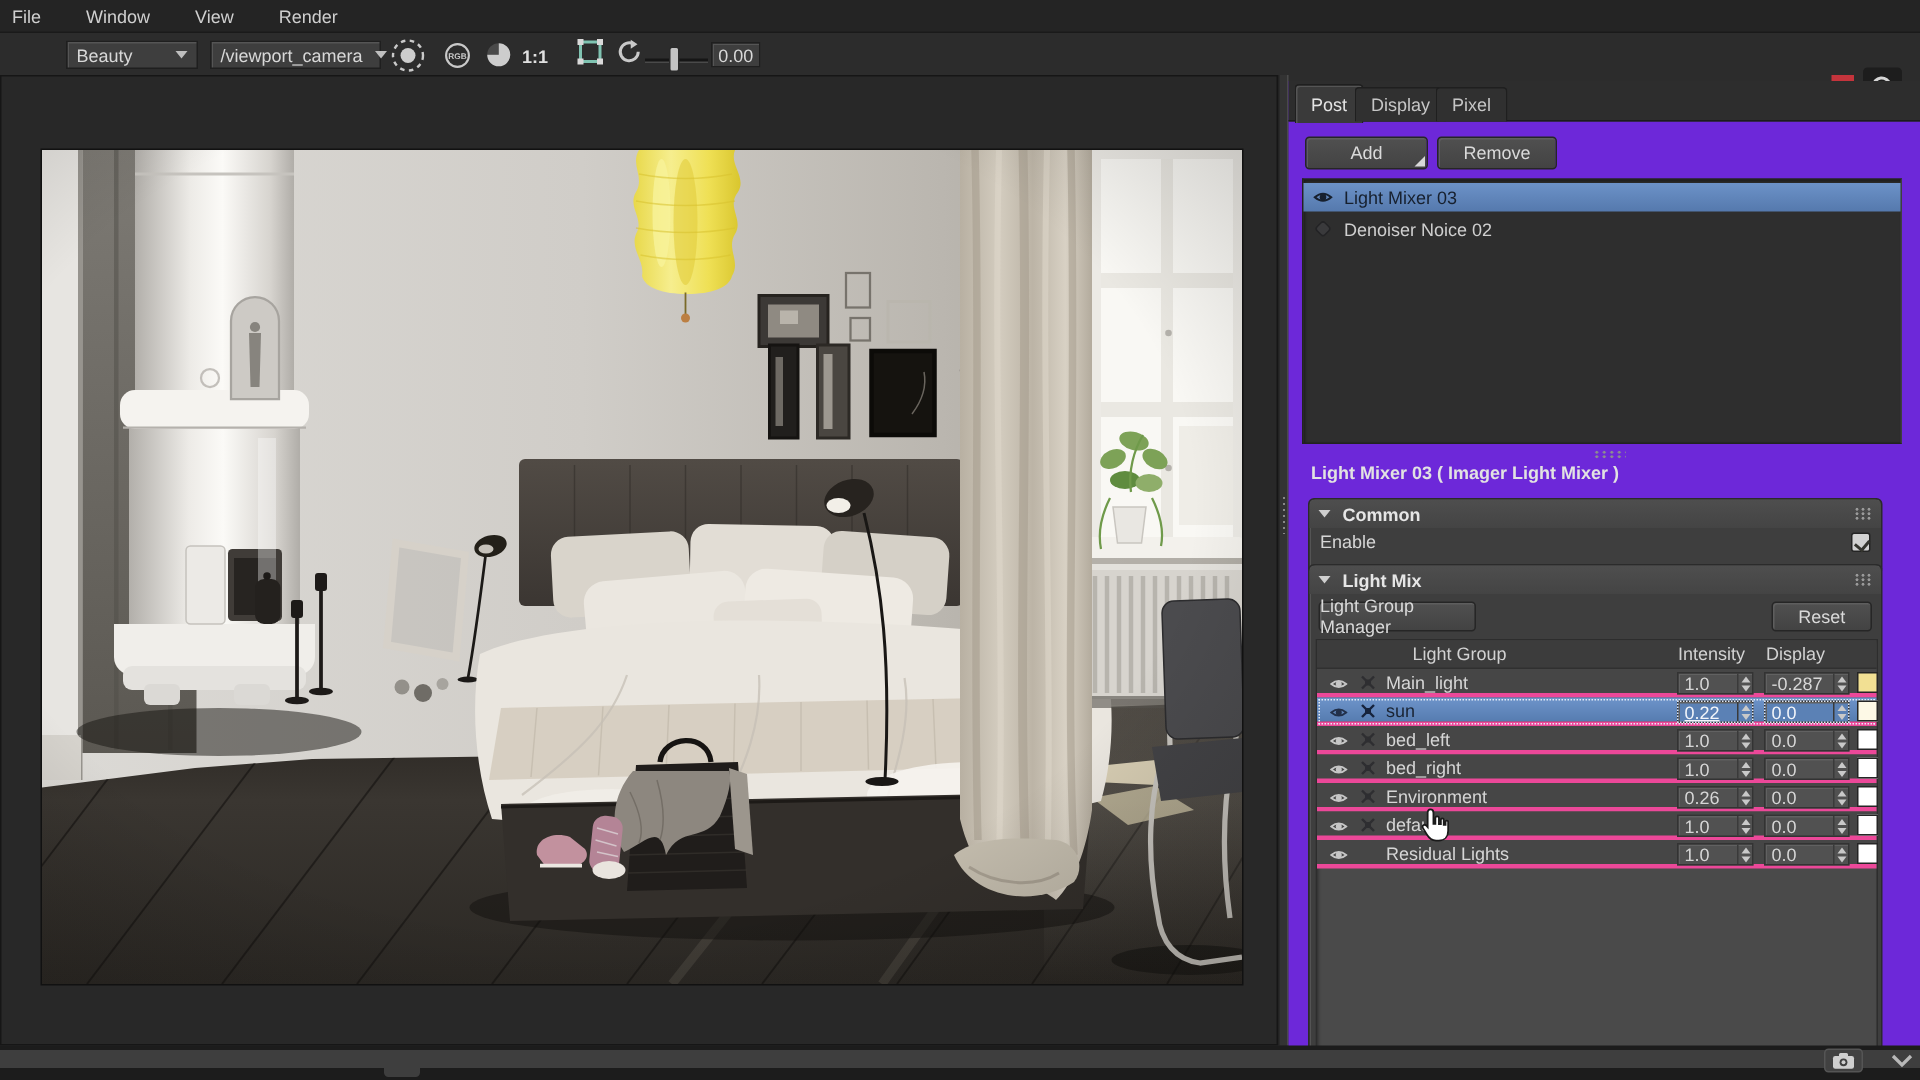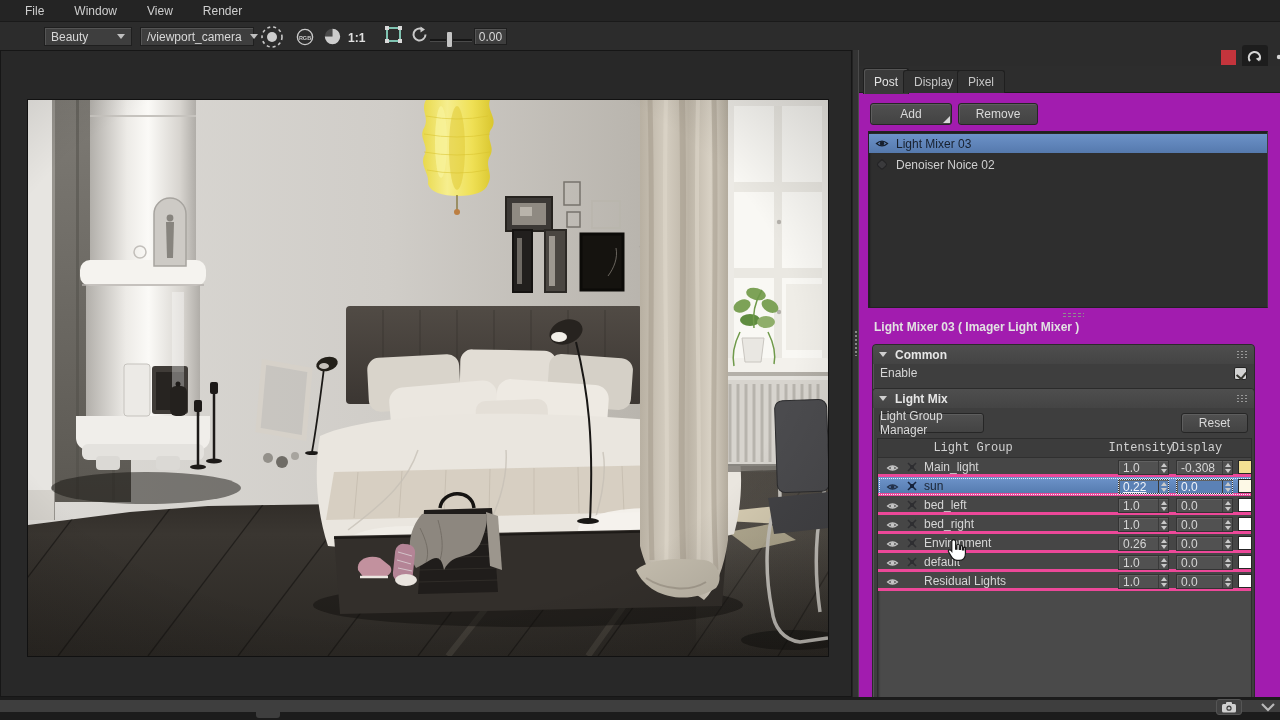--- a/index.html
+++ b/index.html
@@ -3,21 +3,21 @@
 <meta charset="utf-8">
 <style>
   * { margin:0; padding:0; box-sizing:border-box; }
   html,body { width:1280px; height:720px; overflow:hidden; background:#1e1e1e;
     font-family:"Liberation Sans", sans-serif; font-size:12px; color:#d4d4d4;
     -webkit-font-smoothing:antialiased; }
   .app { position:absolute; inset:0; width:1280px; height:720px; background:#2c2c2c; }
 
   
   .menubar { position:absolute; left:0; top:0; width:1280px; height:22px; background:#242424;
-    border-bottom:1px solid #1a1a1a; display:flex; align-items:center; gap:30px; padding-left:25px; }
+    border-bottom:1px solid #1a1a1a; display:flex; align-items:center; gap:30px; padding-left:8px; }
   .menubar span { color:#cfcfcf; cursor:default; }
 
   
   .toolbar { position:absolute; left:0; top:22px; width:1280px; height:28px; background:#2c2c2c;margin-left:42px; }
   .tb-select { position:absolute; top:5px; height:19px; background:#3e3e3e; border:1px solid #1f1f1f;
     box-shadow:inset 1px 1px 0 #555; color:#d8d8d8; display:flex; align-items:center;
     padding:0 6px; justify-content:space-between; }
   .tb-caret { width:0; height:0; border-left:4px solid transparent; border-right:4px solid transparent;
     border-top:5px solid #bfbfbf; margin-left:8px; }
   .tb-icon { position:absolute; top:3px; }
@@ -38,21 +38,21 @@
   .viewport { position:absolute; left:0; top:0; width:852px; height:647px; background:#282828;
     border:1px solid #161616; }
   .render-image { position:absolute; left:27px; top:49px; width:800px; height:556px;
     background:#222; outline:1px solid #111; }
   .vsplitter { position:absolute; left:852px; top:0; width:7px; height:647px; background:#333;
     border-left:1px solid #222; border-right:1px solid #4a4a4a; }
   .vgrip { position:absolute; left:1px; top:280px; width:4px; height:26px;
     background-image:radial-gradient(#888 30%, transparent 31%); background-size:4px 4px; }
 
   
-  .panel { position:absolute; left:859px; top:16px; width:421px; height:647px; background:#a21caf; }
+  .panel { position:absolute; left:859px; top:4px; width:421px; height:647px; background:#6d28d9; }
   .tabbar { position:absolute; left:0; top:0; width:421px; height:27px; background:#2d2d2d;
     border-bottom:1px solid #1c1c1c; }
   .tab { position:absolute; top:4px; height:23px; padding:0 10px; display:flex; align-items:center;
     background:#303030; color:#c6c6c6; border:1px solid #1f1f1f; border-bottom:none;
     border-radius:3px 3px 0 0; }
   .tab.active { top:2px; height:26px; background:#3a3a3a; color:#e4e4e4;
     box-shadow:inset 1px 1px 0 #555; }
   .btn { background:linear-gradient(#505050,#434343); border:1px solid #262626; border-radius:3px;
     box-shadow:inset 1px 1px 0 #5e5e5e; color:#dadada; display:flex; align-items:center;
     justify-content:center; cursor:default; }
@@ -89,21 +89,21 @@
     border:solid #35352f; border-width:0 2px 2px 0; transform:rotate(40deg); }
 
   .sec-lightmix { top:322px; height:367px; }
   .lgm-btn { position:absolute; left:6px; top:24px; width:105px; height:20px; }
   .reset-btn { position:absolute; left:308px; top:24px; width:67px; height:20px; }
 
   .lg-table { position:absolute; left:4px; top:49px; width:375px; height:312px; background:#4a4a4a;
     border:1px solid #2d2d2d; box-shadow:inset 1px 1px 2px rgba(0,0,0,.35); }
   .lg-header { position:relative; height:19px; background:#3c3c3c; border-bottom:1px solid #303030;
     color:#d2d2d2; }
-  .lg-header span { position:absolute; top:2px;font-family:Liberation Mono, monospace; }
+  .lg-header span { position:absolute; top:2px; }
   .col-group { left:20px; width:150px; text-align:center; }
   .col-intensity { left:228px; width:70px; text-align:center; }
   .col-exposure { left:284px; width:70px; text-align:center; }
 
   .lg-row { position:relative; height:19px; background:#464646; border-bottom:3px solid #ec4899;
     display:flex; align-items:center; color:#d6d6d6; }
   .lg-row .eye { position:absolute; left:8px; top:4px; color:#c6c6c6; }
   .lg-row .bulb { position:absolute; left:28px; top:3px; color:#2e2e31; }
   .lg-row .lg-name { position:absolute; left:46px; top:2px; }
   .lg-row.selected { background:linear-gradient(#6e94ca,#567cb0); outline:1px dotted #e8eef8;
@@ -659,21 +659,21 @@
     </span>
     <span class="lg-name">Main_light</span>
     <span class="spinbox spin-int">
       <span class="spin-value intensity">1.0</span>
       <span class="spin-arrows">
                     <span class="arr-up"></span>
                     <span class="arr-dn"></span>
                   </span>
     </span>
     <span class="spinbox spin-exp">
-      <span class="spin-value">-0.308</span>
+      <span class="spin-value">-0.287</span>
       <span class="spin-arrows">
                     <span class="arr-up"></span>
                     <span class="arr-dn"></span>
                   </span>
     </span>
     <span class="swatch" style="background: rgb(242, 224, 147);"></span>
   </div>
               <div class="lg-row selected">
     <span class="eye">
       <svg width="13" height="10" viewBox="0 0 13 11">

